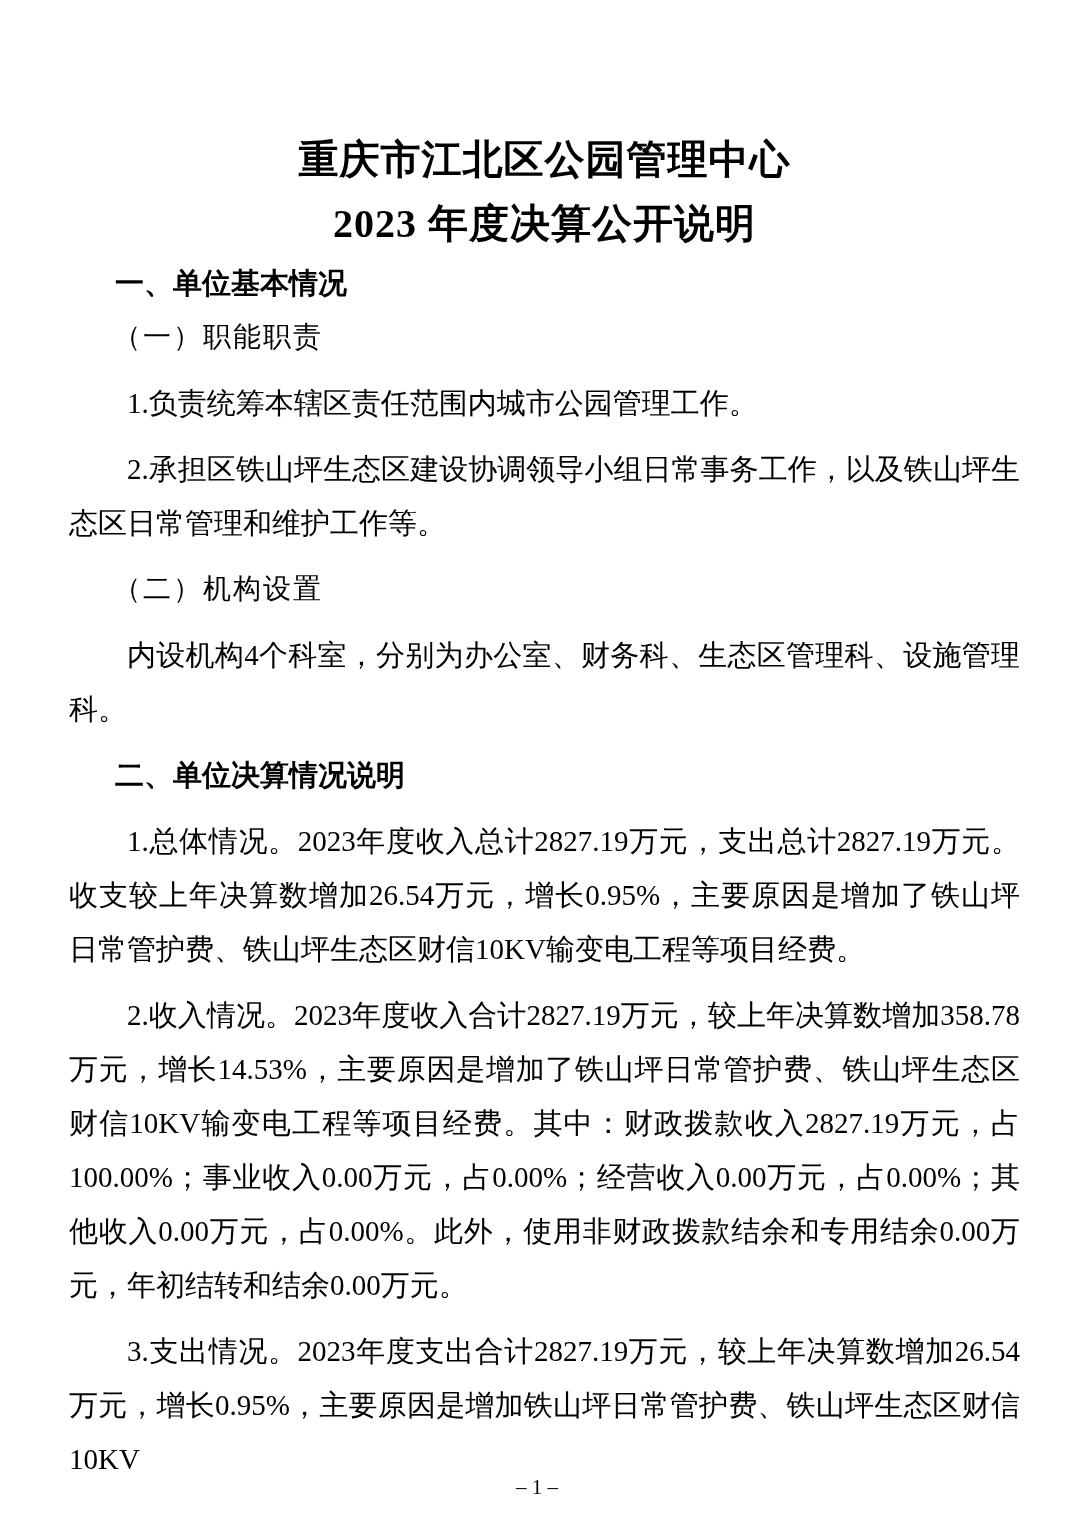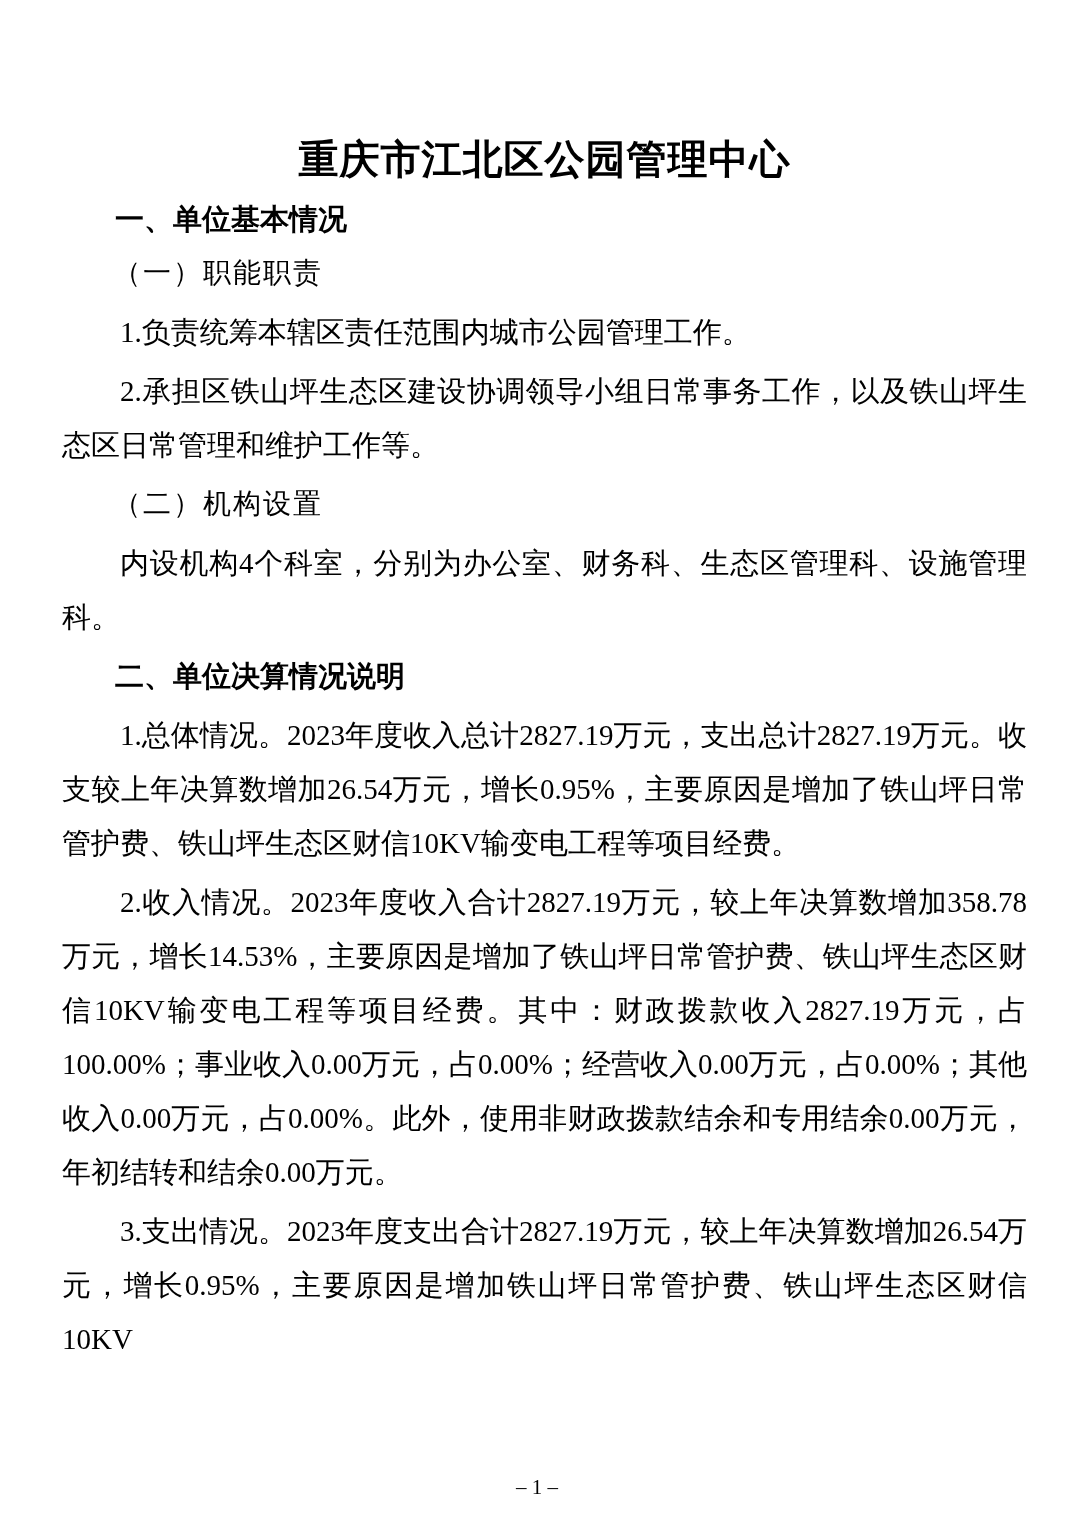--- a/index.html
+++ b/index.html
@@ -45,40 +45,41 @@
     letter-spacing: 2px;
     margin: 0;
   }
   .body-para {
     font-family: "Liberation Serif", serif;
     font-weight: 400;
     font-size: 29px;
     line-height: 54px;
     text-indent: 2em;
     text-align: justify;
-    margin: 5px;
+    margin: 12px;
   }
   .page-number {
     position: absolute;
     left: 0;
     right: 0;
     bottom: 20px;
     text-align: center;
     font-family: "Liberation Serif", serif;
     font-size: 21px;
     color: #000000;
   }
 </style>
 </head>
 <body>
 
 <div class="page">
 
   <header class="doc-title">
     <div>重庆市江北区公园管理中心</div>
+    <div>2023 年度决算公开说明</div>
   </header>
 
   <h2 class="heading-1">一、单位基本情况</h2>
 
   <h3 class="heading-2">（一）职能职责</h3>
 
   <p class="body-para">1.负责统筹本辖区责任范围内城市公园管理工作。</p>
 
   <p class="body-para">2.承担区铁山坪生态区建设协调领导小组日常事务工作，以及铁山坪生态区日常管理和维护工作等。</p>
 

